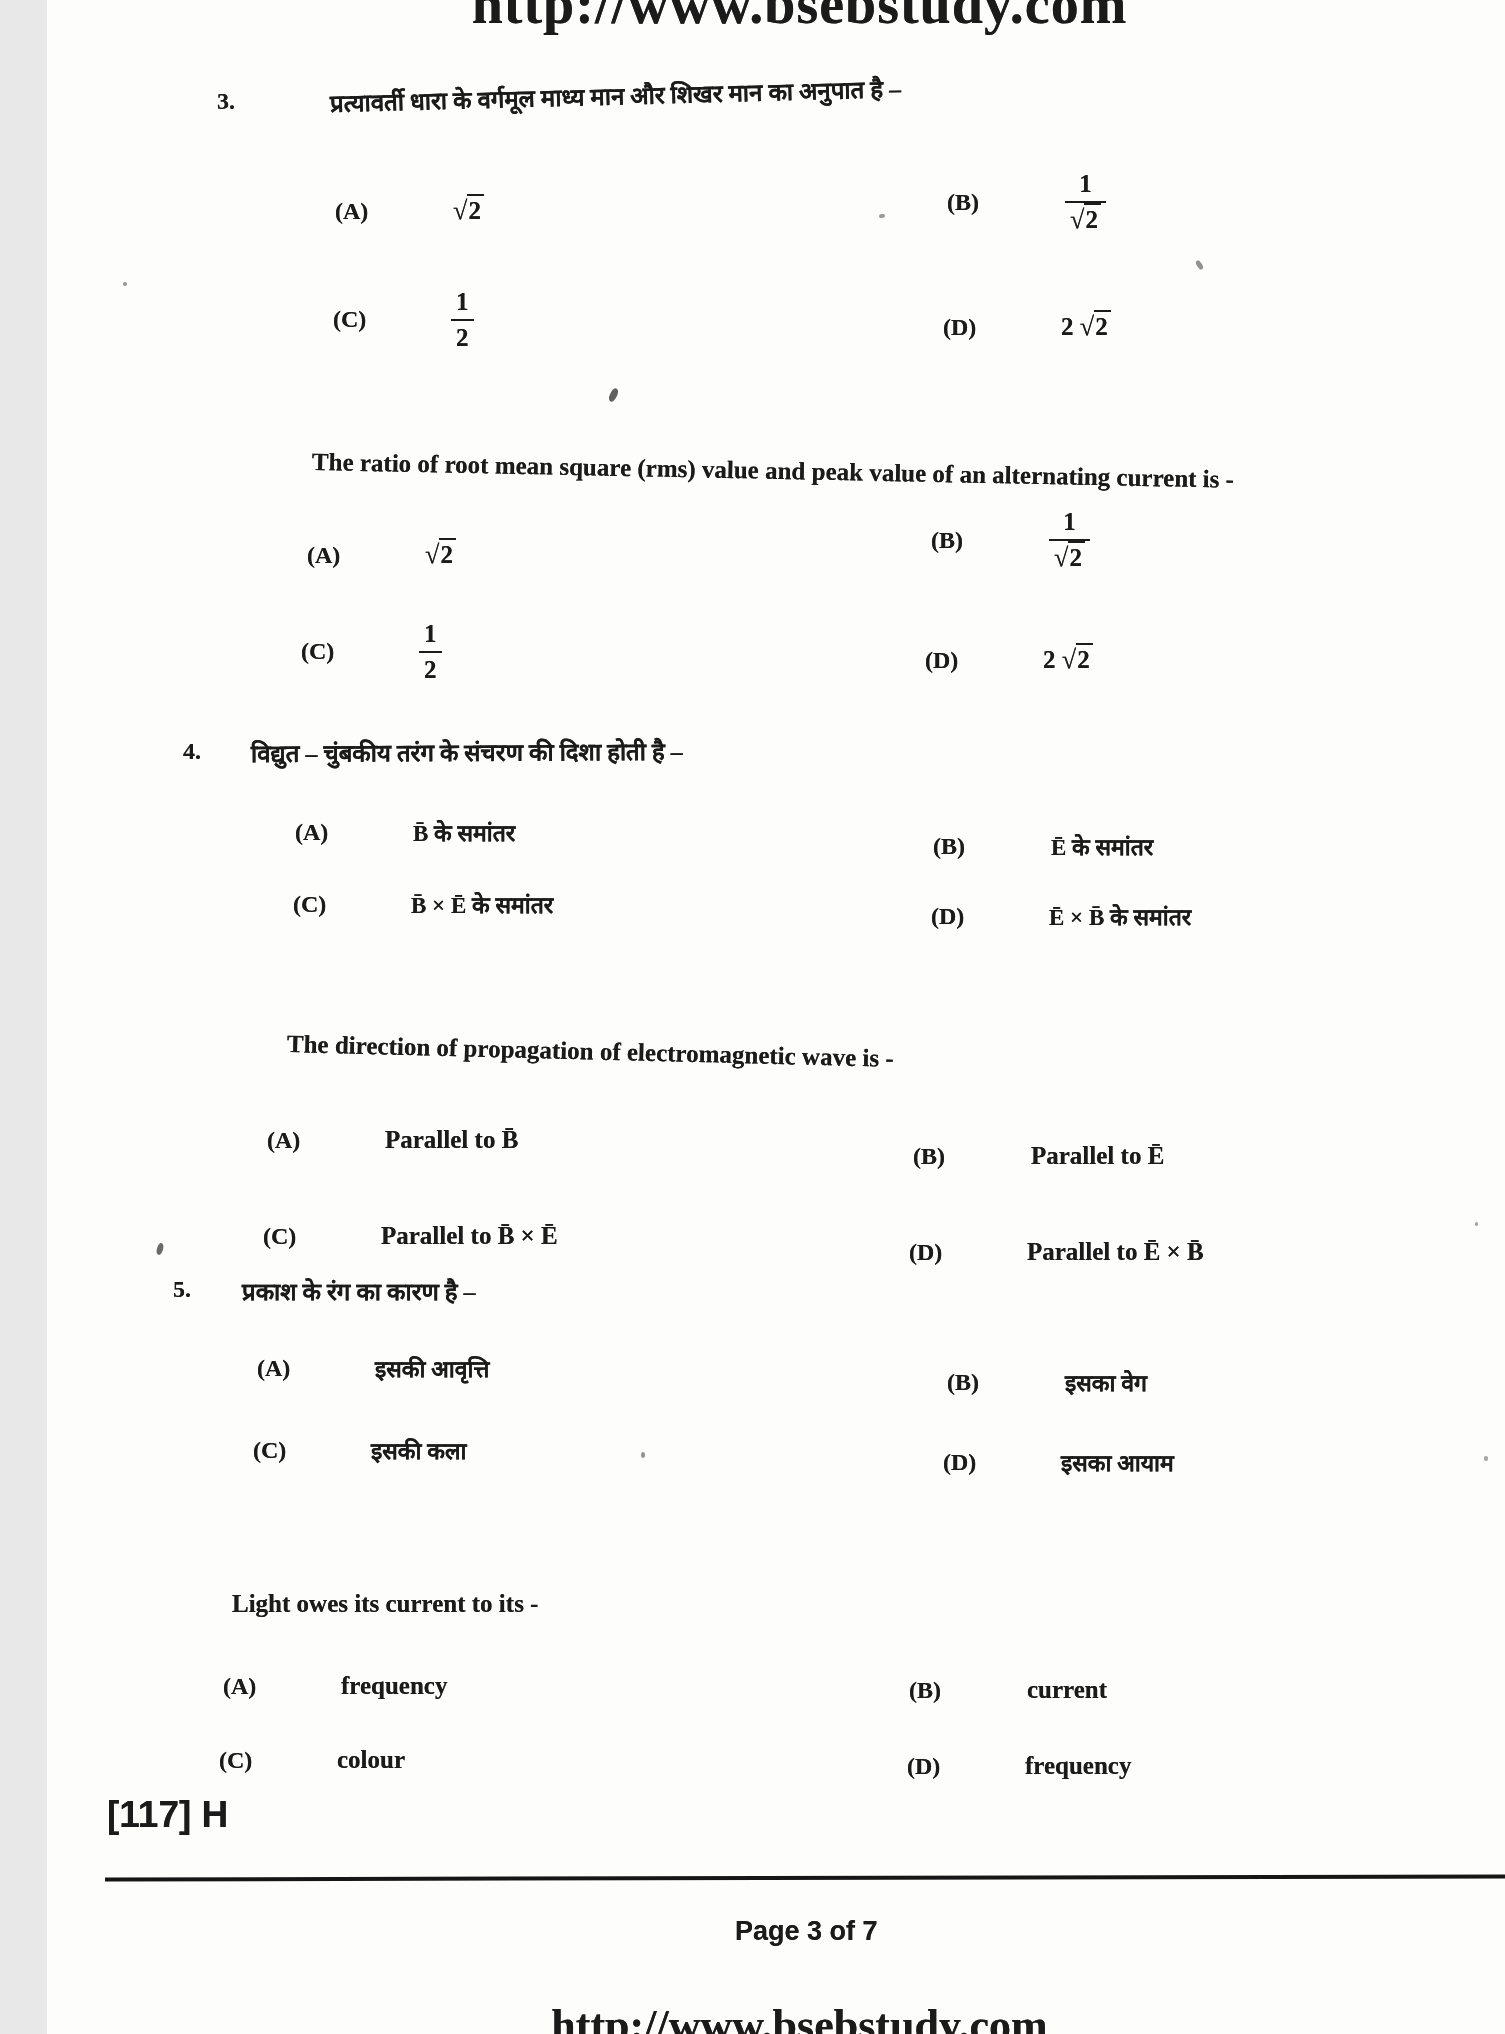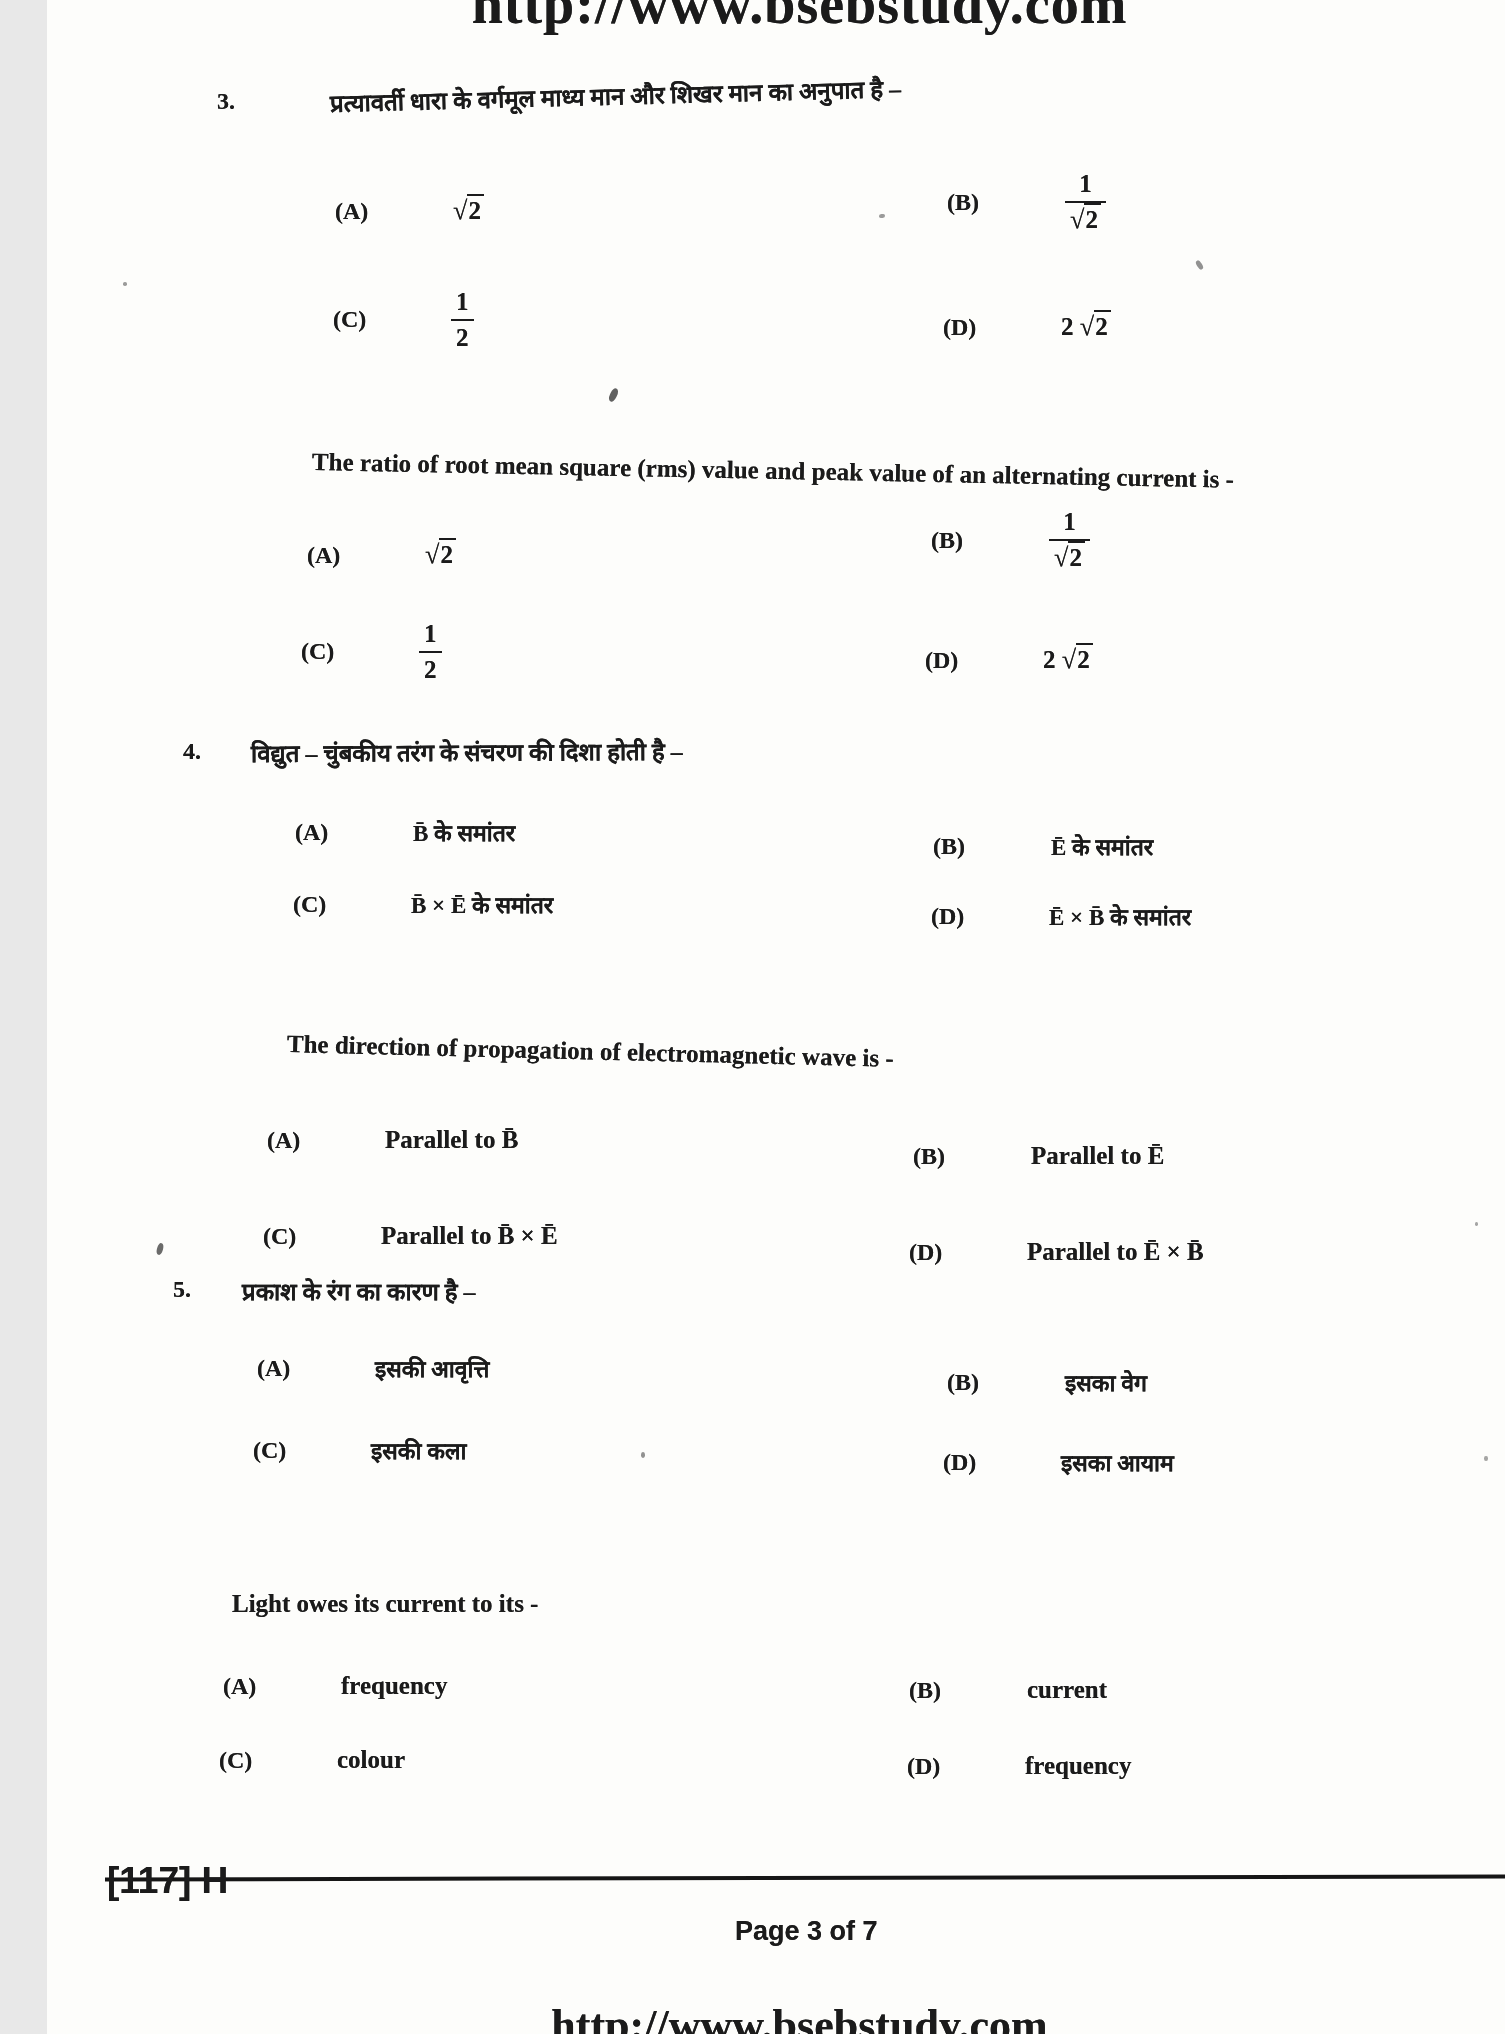--- a/index.html
+++ b/index.html
@@ -47,21 +47,21 @@
   #q4hi-a{left:248px;top:816px;} #q4hi-b{left:886px;top:830px;}
   #q4hi-c{left:246px;top:888px;} #q4hi-d{left:884px;top:900px;}
   #q4en-a{left:220px;top:1126px;} #q4en-b{left:866px;top:1142px;}
   #q4en-c{left:216px;top:1222px;} #q4en-d{left:862px;top:1238px;}
   #q5hi-a{left:210px;top:1352px;} #q5hi-b{left:900px;top:1366px;}
   #q5hi-c{left:206px;top:1434px;} #q5hi-d{left:896px;top:1446px;}
   #q5en-a{left:176px;top:1672px;} #q5en-b{left:862px;top:1676px;}
   #q5en-c{left:172px;top:1746px;} #q5en-d{left:860px;top:1752px;}
   
   #footer-rule{left:58px;top:1876px;width:1402px;height:4px;background:#161616;transform:rotate(-0.12deg);}
-  #paper-code{left:60px;top:1860px;font-family:"Liberation Sans",sans-serif;font-size:37px;font-weight:700;}
+  #paper-code{left:60px;top:1794px;font-family:"Liberation Sans",sans-serif;font-size:37px;font-weight:700;}
   #page-number{left:688px;top:1916px;font-family:"Liberation Sans",sans-serif;font-size:27px;font-weight:700;}
   
   .speck{position:absolute;background:#3a3a3a;border-radius:45%;}
   #sp1{left:563px;top:388px;width:7px;height:14px;transform:rotate(25deg);opacity:.8;}
   #sp2{left:1150px;top:260px;width:5px;height:10px;transform:rotate(-32deg);opacity:.55;}
   #sp3{left:76px;top:282px;width:4px;height:4px;opacity:.5;}
   #sp4{left:110px;top:1243px;width:6px;height:12px;transform:rotate(15deg);opacity:.75;}
   #sp5{left:594px;top:1452px;width:4px;height:6px;opacity:.55;}
   #sp6{left:1437px;top:1456px;width:4px;height:5px;opacity:.45;}
   #sp7{left:1428px;top:1222px;width:3px;height:4px;opacity:.45;}

